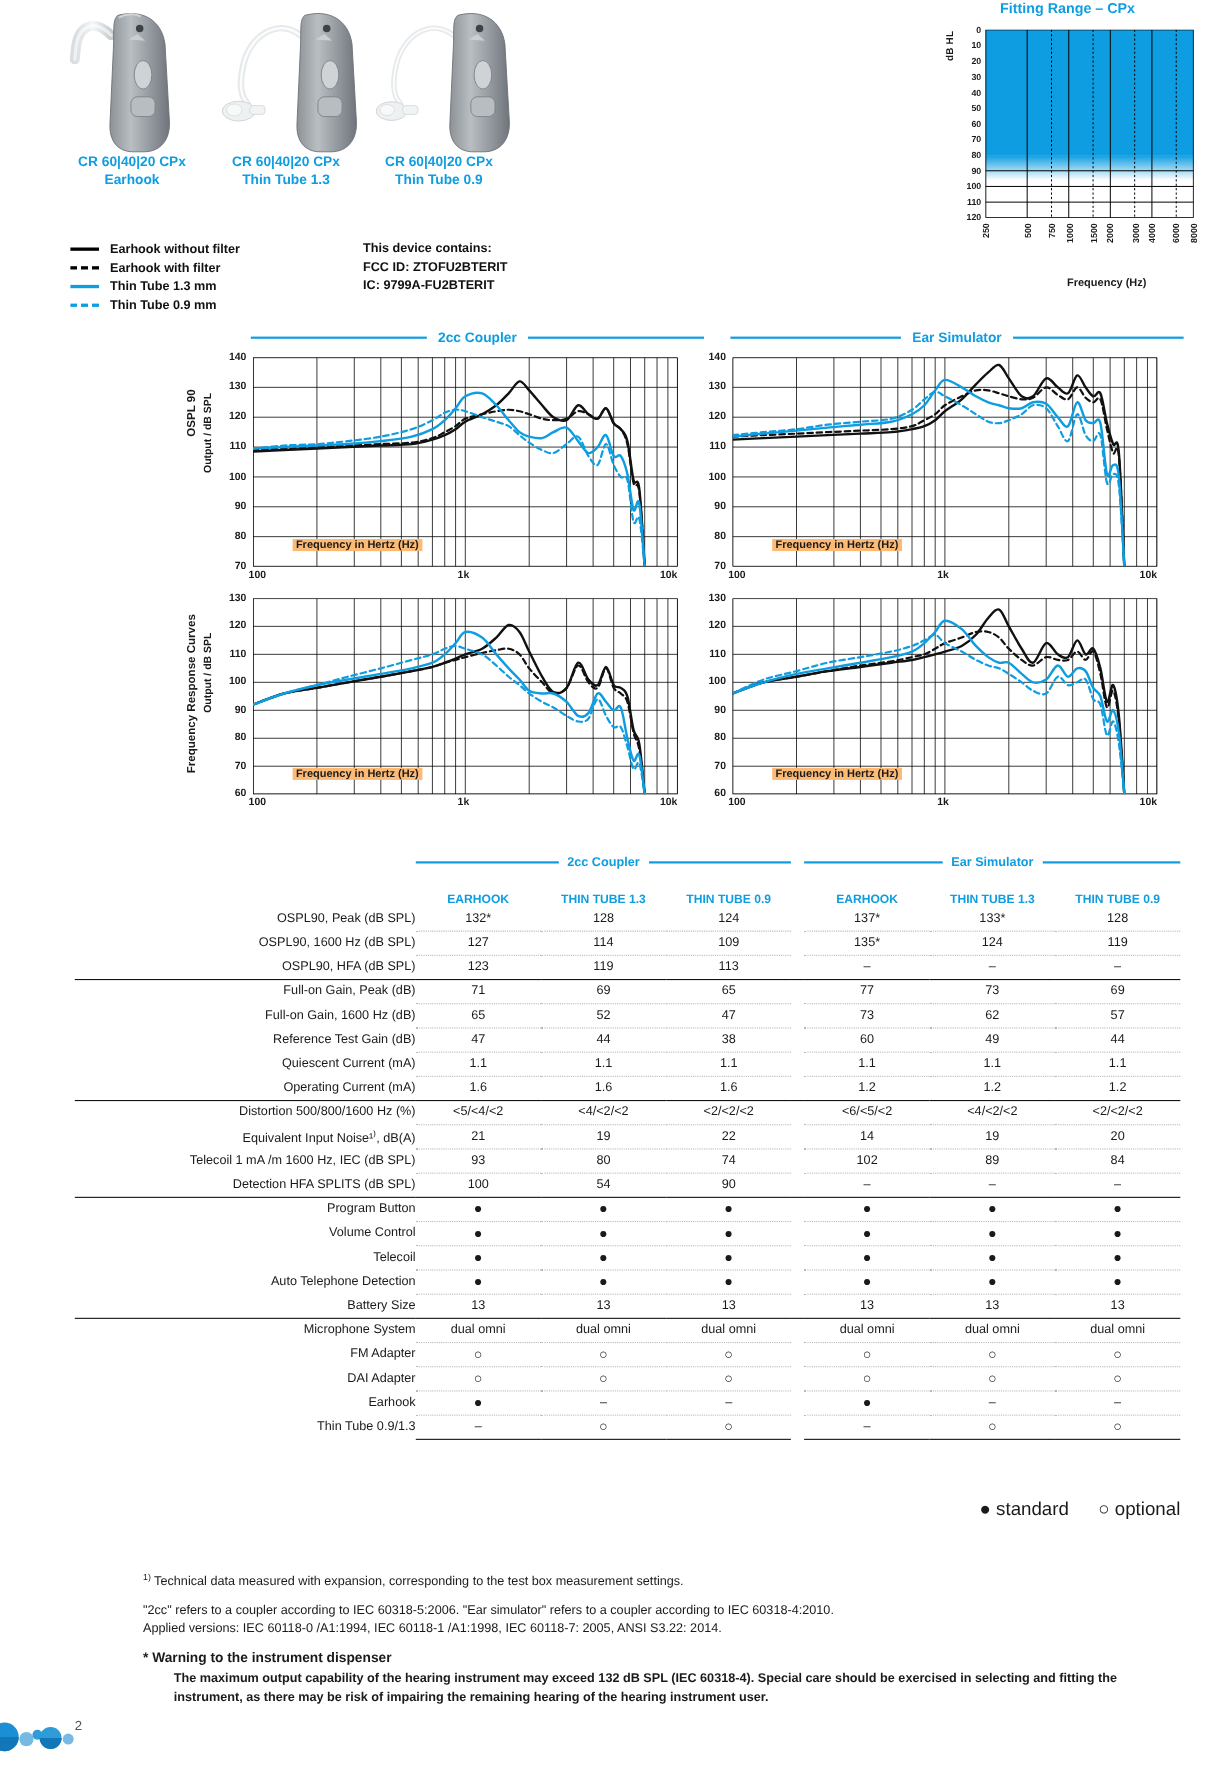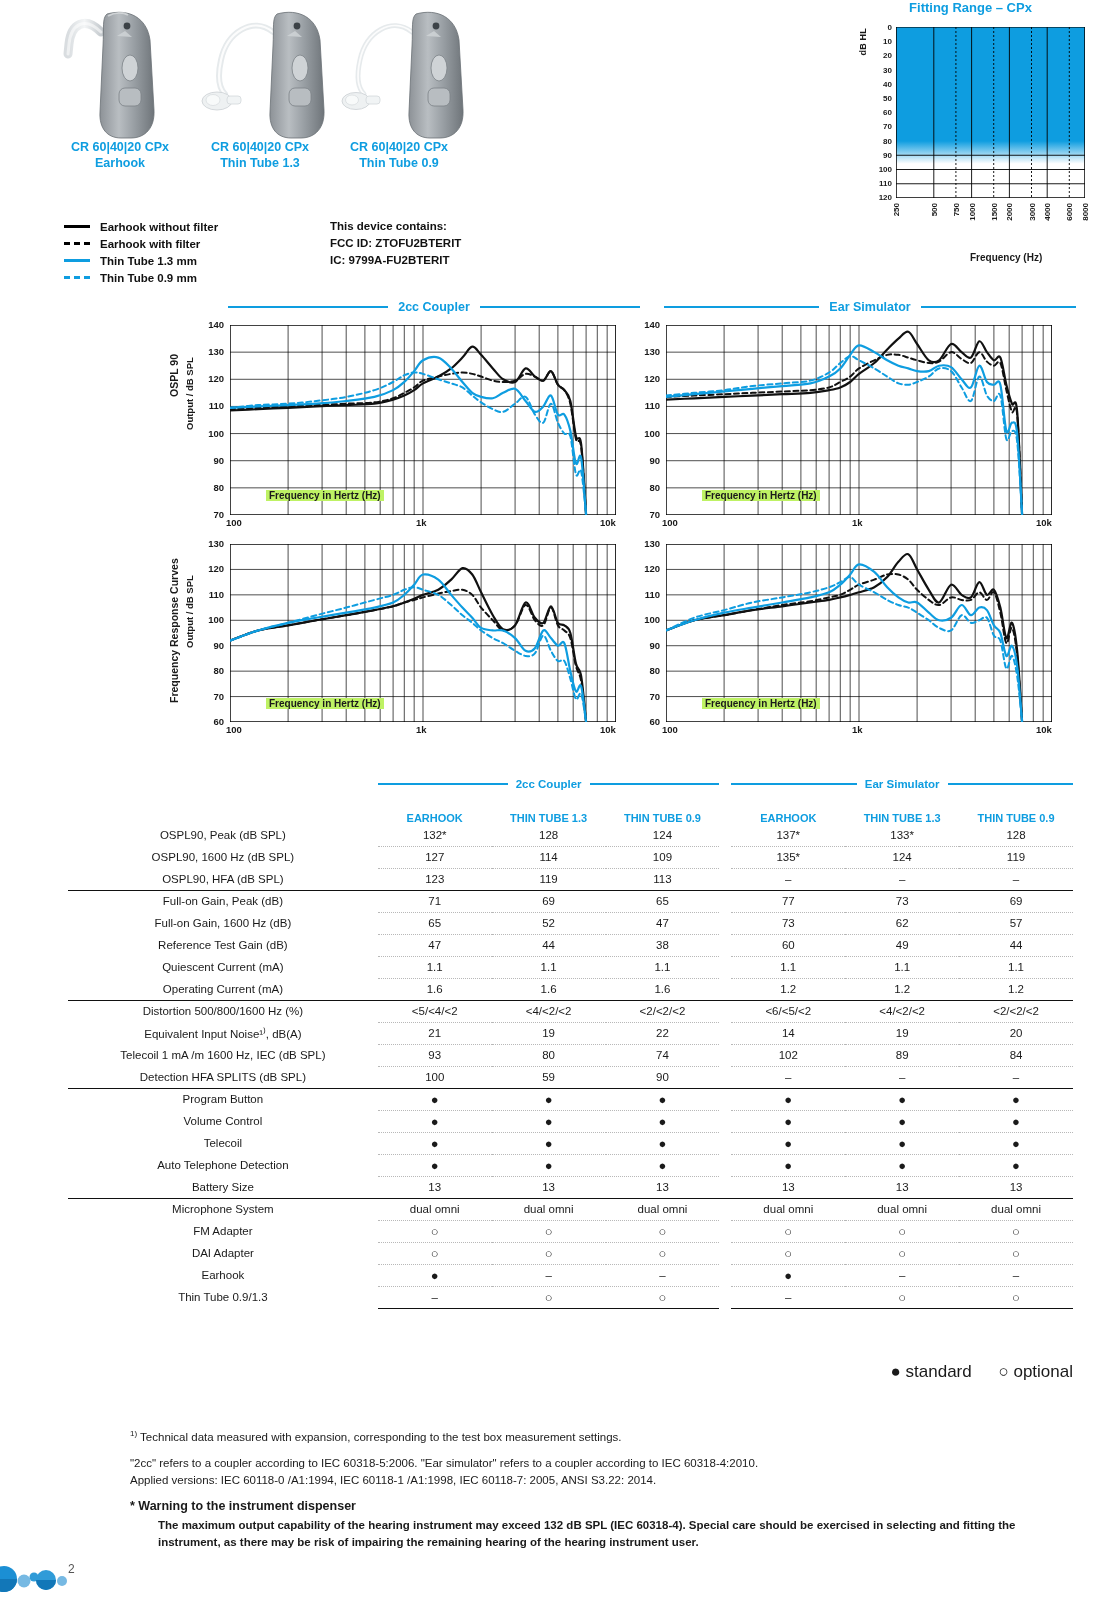--- a/index.html
+++ b/index.html
@@ -66,28 +66,28 @@
   .sect-head .rule { flex:1; height:2px; background:#0e9de0; }
   .sect-head .lbl { color:#0e9de0; font-weight:bold; font-size:12.5px; padding:0 10px; white-space:nowrap; }
 
   .chart-box { position:absolute; }
   .chart-ylab { position:absolute; font-size:10.5px; font-weight:bold;
                 writing-mode:vertical-rl; transform:rotate(180deg); white-space:nowrap; }
   .chart-ylab2 { position:absolute; font-size:9.5px; font-weight:bold;
                 writing-mode:vertical-rl; transform:rotate(180deg); white-space:nowrap; }
   .ytick-col { position:absolute; width:24px; }
   .ytick-col div { font-size:9.5px; font-weight:bold; text-align:right; }
-  .inner-label { position:absolute; font-size:10px; font-weight:bold; background:#bef264; padding:0 3px; white-space:nowrap; }
+  .inner-label { position:absolute; font-size:10px; font-weight:bold; background:#fdba74; padding:0 3px; white-space:nowrap; }
   .xtick { position:absolute; font-size:9.5px; font-weight:bold; }
 
   
   #spec { position:absolute; left:68px; top:770px; width:1005px; }
   table.spec { border-collapse:collapse; width:100%; font-size:11.5px; }
   table.spec td, table.spec th { padding:0; }
-  .sp-label { text-align:center; padding-right:14px; white-space:nowrap; font-size:11.5px; color:#1a1a1a; width:310px; }
+  .sp-label { text-align:right; padding-right:14px; white-space:nowrap; font-size:11.5px; color:#1a1a1a; width:310px; }
   .sp-val { text-align:center; font-size:11.5px; color:#1a1a1a; width:114px; }
   .sp-gap { width:12px; }
   tr.dotted td { border-bottom:1px dotted #b8b8b8; }
   tr.dotted td.sp-label, tr.dotted td.sp-gap { border-bottom:none; }
   tr.thickline td { border-bottom:1.6px solid #111; }
   tr.thinline td.sp-val { border-bottom:1px solid #111; }
   tr.thinline td.sp-label, tr.thinline td.sp-gap { border-bottom:none; }
   tr.rowh td { height:22px; vertical-align:middle; }
   .grp-head { height:28px; }
   .grp-head .sect-rule { display:flex; align-items:center; height:16px; }
@@ -663,21 +663,21 @@
             <td class="sp-val">80</td>
             <td class="sp-val">74</td>
             <td class="sp-gap"></td>
             <td class="sp-val">102</td>
             <td class="sp-val">89</td>
             <td class="sp-val">84</td>
           </tr>
           <tr class="rowh thickline">
             <td class="sp-label">Detection HFA SPLITS (dB SPL)</td>
             <td class="sp-val">100</td>
-            <td class="sp-val">59</td>
+            <td class="sp-val">54</td>
             <td class="sp-val">90</td>
             <td class="sp-gap"></td>
             <td class="sp-val">–</td>
             <td class="sp-val">–</td>
             <td class="sp-val">–</td>
           </tr>
           <tr class="rowh dotted">
             <td class="sp-label">Program Button</td>
             <td class="sp-val"><span class="dot-f">●</span></td>
             <td class="sp-val"><span class="dot-f">●</span></td>

